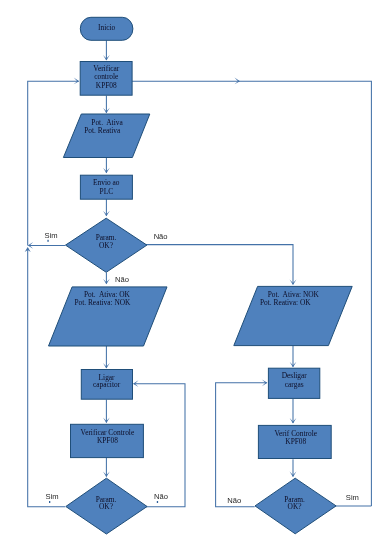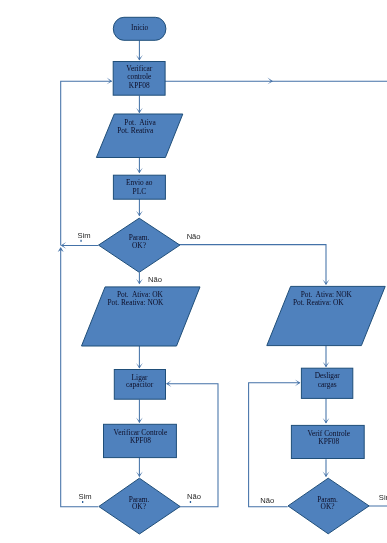--- a/index.html
+++ b/index.html
@@ -1,18 +1,18 @@
 <!DOCTYPE html>
 <html><head>
 <meta charset="utf-8">
 <title>Fluxograma</title>
 <style>
   html,body{margin:0;padding:0;background:#ffffff;}
   body{width:387px;height:543px;overflow:hidden;font-family:"Liberation Serif",serif;}
-  #canvas{position:relative;width:333px;height:543px;background:#ffffff;padding-left:33px;}
+  #canvas{position:relative;width:333px;height:543px;background:#ffffff;}
   svg#fc{display:block;}
   .shape-text{font-family:"Liberation Serif",serif;font-size:7.4px;fill:#0d0d26;text-anchor:middle;}
   .edge-label{font-family:"Liberation Sans",sans-serif;font-size:7.6px;fill:#262626;text-anchor:middle;}
   .node-shape{fill:#4f81bd;stroke:#1f4e79;stroke-width:1;}
   .conn{fill:none;stroke:#4472a8;stroke-width:1.05;}
   .arrowfill{fill:#4472a8;stroke:none;}
   .marker{fill:#2f6099;stroke:none;}
 </style>
 </head>
 <body>

